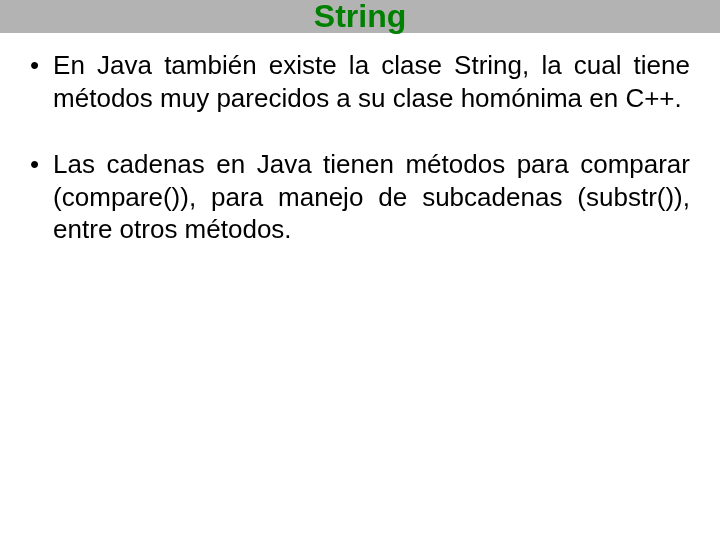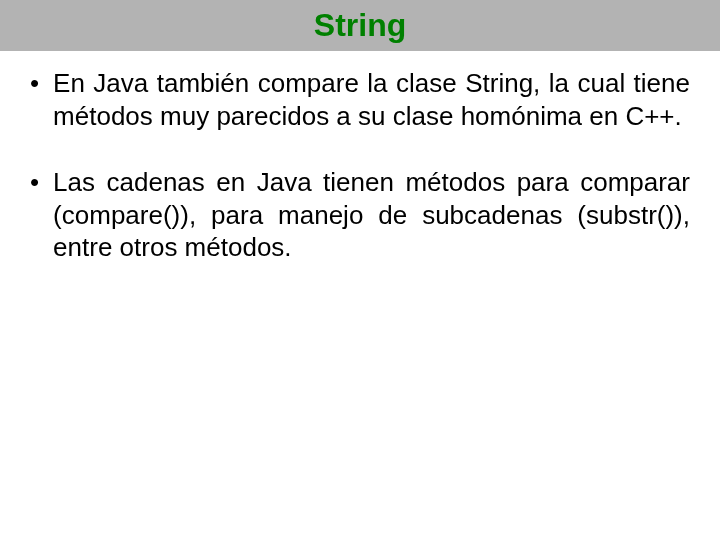--- a/index.html
+++ b/index.html
@@ -5,21 +5,21 @@
   * { margin: 0; padding: 0; box-sizing: border-box; }
   body {
     width: 720px;
     height: 540px;
     background: #ffffff;
     font-family: Arial, Helvetica, sans-serif;
     overflow: hidden;
   }
   .title-bar {
     background: #b3b3b3;
-    height: 51px;
+    height: 33px;
     display: flex;
     align-items: center;
     justify-content: center;
   }
   .title-text {
     color: #008000;
     font-size: 32px;
     font-weight: bold;
   }
   .content {
@@ -48,21 +48,21 @@
 <body>
 
 <div class="title-bar">
   <span class="title-text">String</span>
 </div>
 
 <div class="content">
 
   <div class="bullet-item">
     <span class="bullet-marker">•</span>
-    <span class="bullet-text">En Java también compare la clase String, la cual tiene métodos muy parecidos a su clase homónima en C++.</span>
+    <span class="bullet-text">En Java también existe la clase String, la cual tiene métodos muy parecidos a su clase homónima en C++.</span>
   </div>
 
   <div class="bullet-item">
     <span class="bullet-marker">•</span>
     <span class="bullet-text">Las cadenas en Java tienen métodos para comparar (compare()), para manejo de subcadenas (substr()), entre otros métodos.</span>
   </div>
 
 </div>
 
 </body></html>

